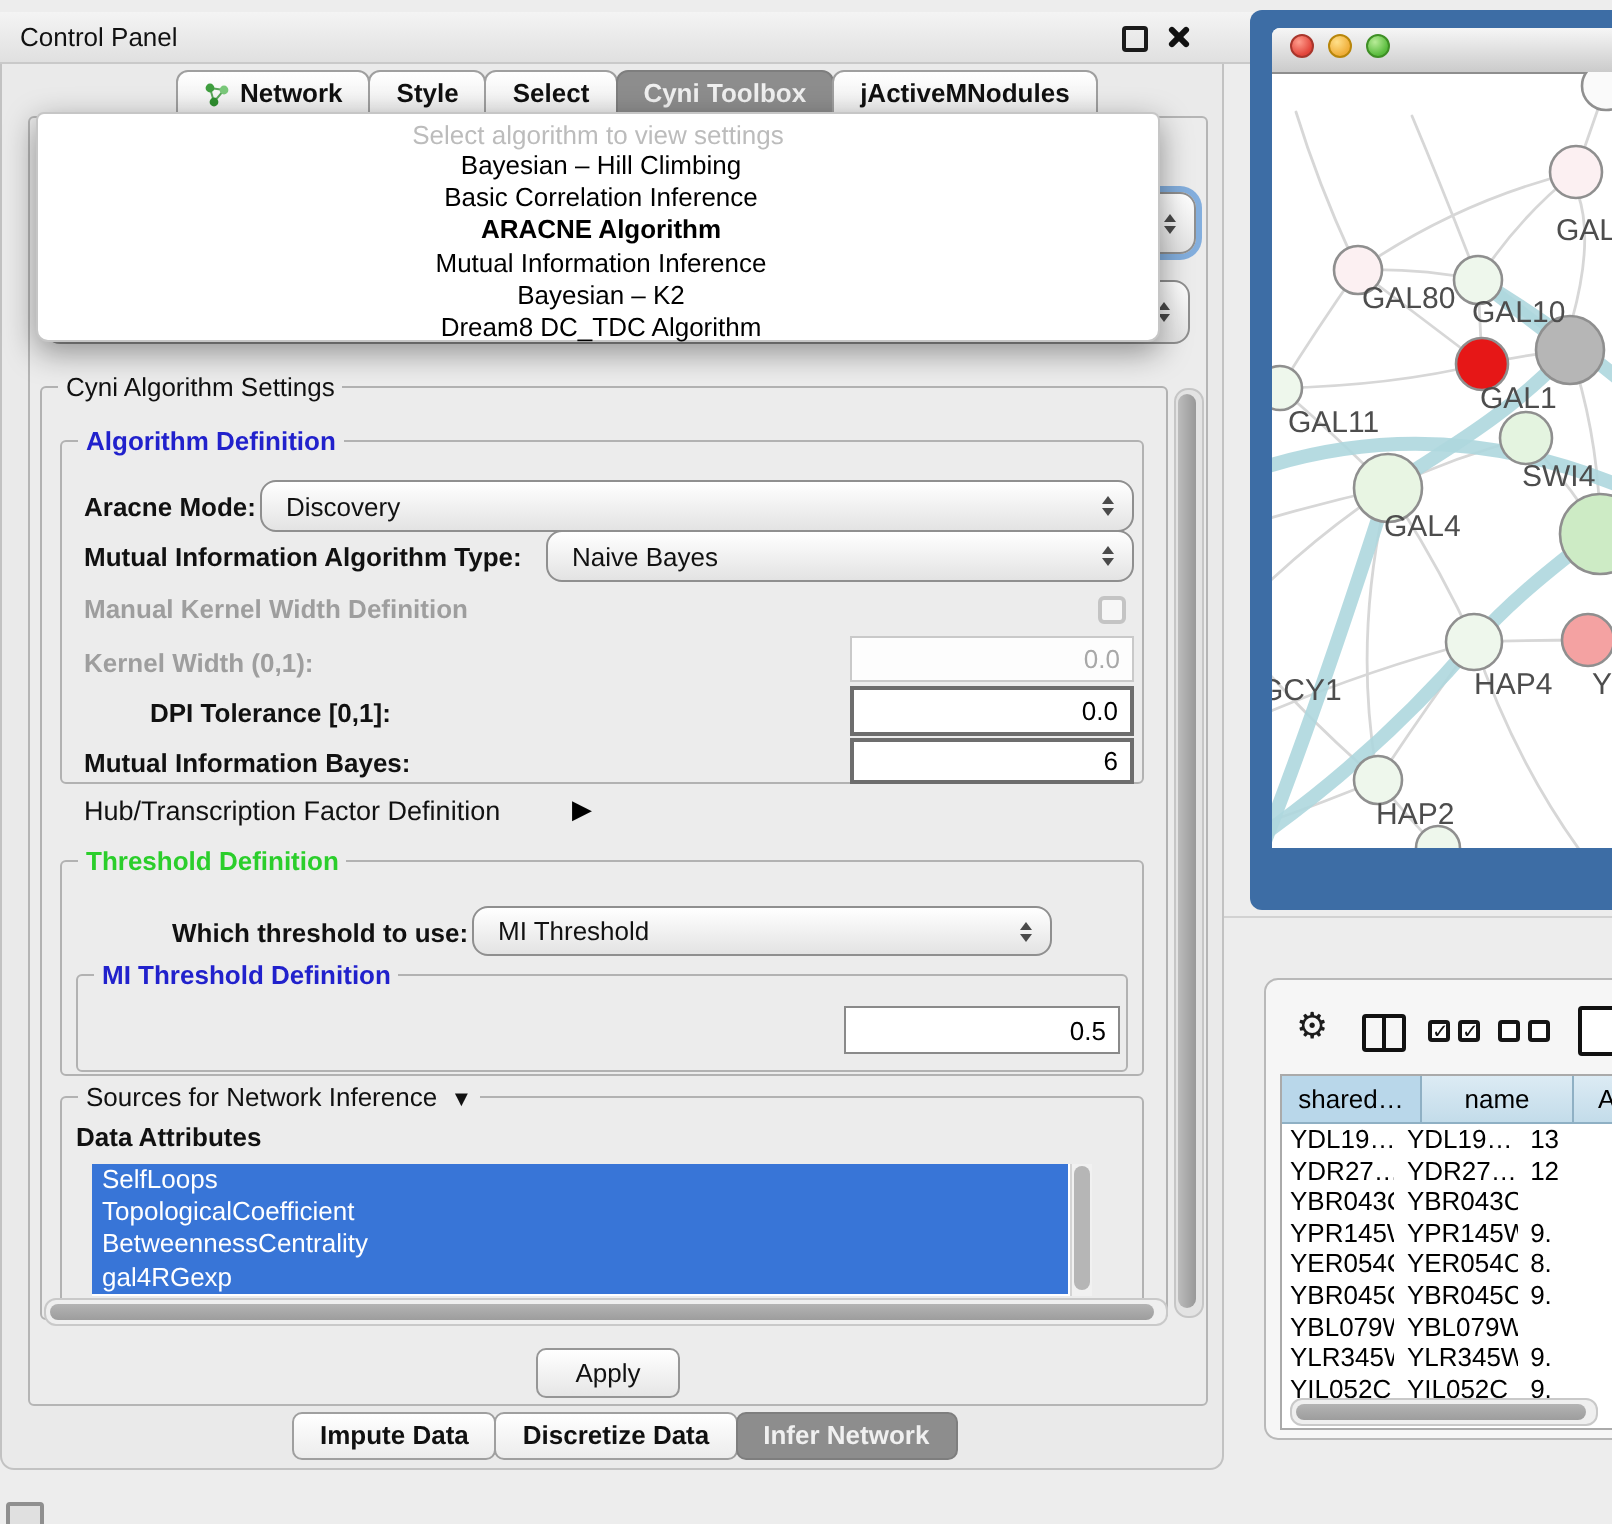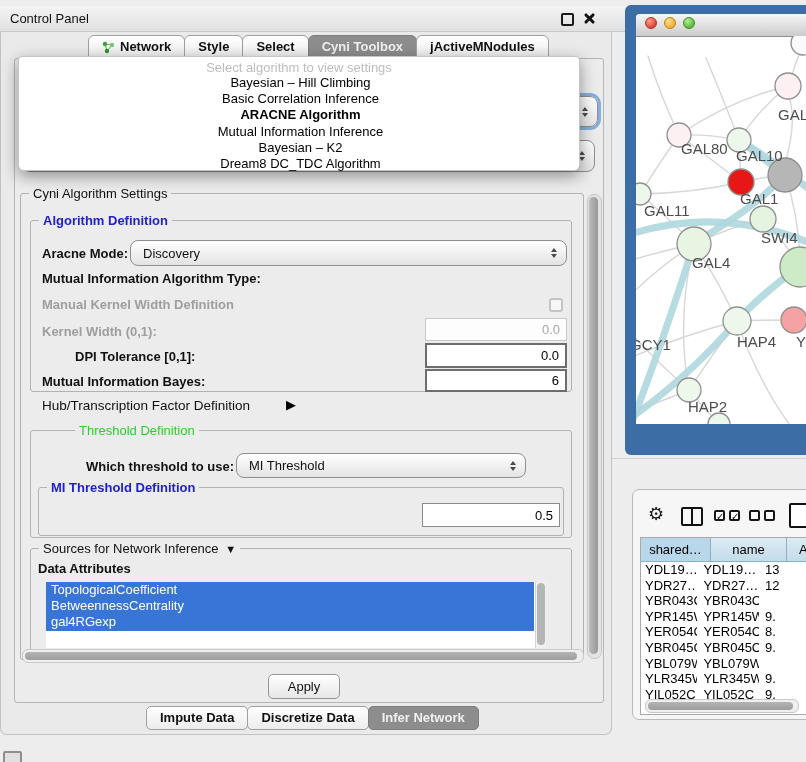--- a/index.html
+++ b/index.html
@@ -40,21 +40,21 @@
   .popup{position:absolute;left:18px;top:56px;width:562px;height:115px;background:#fff;
          border:1px solid #c6c6c6;border-radius:4px 4px 6px 6px;z-index:50;
          box-shadow:0 5px 16px rgba(0,0,0,.4);padding-top:3px;box-sizing:border-box;}
   .popup-ph{text-align:center;color:#bcbcbc;font-size:13px;height:15px;line-height:15px;}
   .popup-item{font-size:13px;height:16.2px;line-height:16.2px;padding-left:3px;color:#000;white-space:nowrap;text-align:center;}
   .popup-item.bold{font-weight:bold;}
   
   .groupbox{position:absolute;border:1px solid #b2b2b2;border-radius:3px;}
   .gtitle{position:absolute;top:-8px;left:8px;background:#ececec;padding:0 4px;font-size:13px;color:#111;white-space:nowrap;}
   .gtitle.blue{color:#2121cc;font-weight:bold;}
-  .gtitle.green{color:#2bce2b;font-weight:normal;margin-left:36px;}
+  .gtitle.green{color:#2bce2b;font-weight:bold;}
   
   .lbl{position:absolute;font-size:13px;font-weight:bold;color:#111;white-space:nowrap;}
   .lbl.plain{font-weight:normal;}
   .lbl.dis{color:#9e9e9e;}
   .tfield{position:absolute;background:#fff;border:1px solid #999;font-size:13px;color:#000;
           display:flex;align-items:center;justify-content:flex-end;padding:0 6px;box-sizing:border-box;}
   .tfield.strong{border:2px solid #6d6d6d;}
   .tfield.dis{border:1px solid #c9c9c9;color:#a8a8a8;background:#fdfdfd;}
   .checkbox{position:absolute;width:14px;height:14px;border:2px solid #c4c4c4;border-radius:3px;background:#f7f7f7;box-sizing:border-box;}
   
@@ -184,20 +184,27 @@
   </div>
   <span class="lbl" style="left:42px;top:246px;">Aracne Mode:</span>
   <div class="combo" style="left:130px;top:240px;width:437px;height:26px;">
     <span>Discovery</span>
     <span class="arrows">
         <span class="tri-up"></span>
         <span class="tri-down"></span>
       </span>
   </div>
   <span class="lbl" style="left:42px;top:271px;">Mutual Information Algorithm Type:</span>
+  <div class="combo" style="left:273px;top:265px;width:294px;height:26px;">
+    <span>Naive Bayes</span>
+    <span class="arrows">
+        <span class="tri-up"></span>
+        <span class="tri-down"></span>
+      </span>
+  </div>
   <span class="lbl dis" style="left:42px;top:297px;">Manual Kernel Width Definition</span>
   <div class="checkbox" style="left:549px;top:298px;"></div>
   <span class="lbl dis" style="left:42px;top:324px;">Kernel Width (0,1):</span>
   <div class="tfield dis" style="left:425px;top:318px;width:142px;height:23px;">
     <span>0.0</span>
   </div>
   <span class="lbl" style="left:42px;top:349px;padding-left:33px;">DPI Tolerance [0,1]:</span>
   <div class="tfield strong" style="left:425px;top:343px;width:142px;height:25px;">
     <span>0.0</span>
   </div>
@@ -229,20 +236,21 @@
 
   <div class="groupbox" style="left:30px;top:548px;width:540px;height:112px;">
     <span class="gtitle">
       <span>Sources for Network Inference</span>
       <span style="font-size:11px;">&nbsp;▼</span>
     </span>
   </div>
   <span class="lbl" style="left:38px;top:561px;">Data Attributes</span>
   <div class="src-list">
     <div id="srcItems">
+        <div class="src-item">SelfLoops</div>
         <div class="src-item">TopologicalCoefficient</div>
         <div class="src-item">BetweennessCentrality</div>
         <div class="src-item">gal4RGexp</div>
       </div>
     <div class="src-vtrack">
         <div class="src-vthumb"></div>
       </div>
   </div>
   <div class="hscroll" style="left:22px;top:649px;width:560px;height:12px;">
     <div class="thumb" style="width:552px;"></div>

